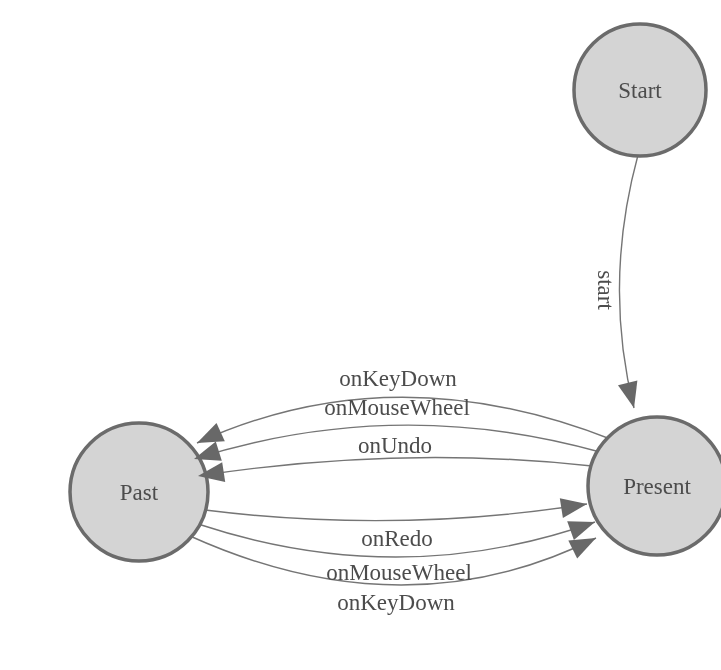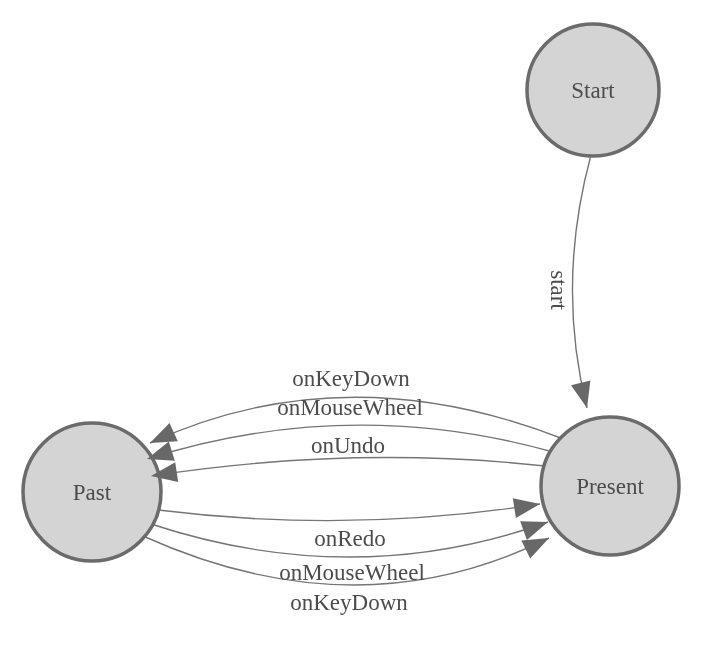--- a/index.html
+++ b/index.html
@@ -8,20 +8,21 @@
     background: #ffffff;
     width: 721px;
     height: 670px;
     overflow: hidden;
   }
   .diagram-wrap {
     position: relative;
     width: 599px;
     height: 670px;
     background: #ffffff;
+    margin-left: 47px;
   }
   svg { display: block; }
   .edge {
     fill: none;
     stroke: #757575;
     stroke-width: 1.4;
   }
   .node {
     fill: #d4d4d4;
     stroke: #6b6b6b;

